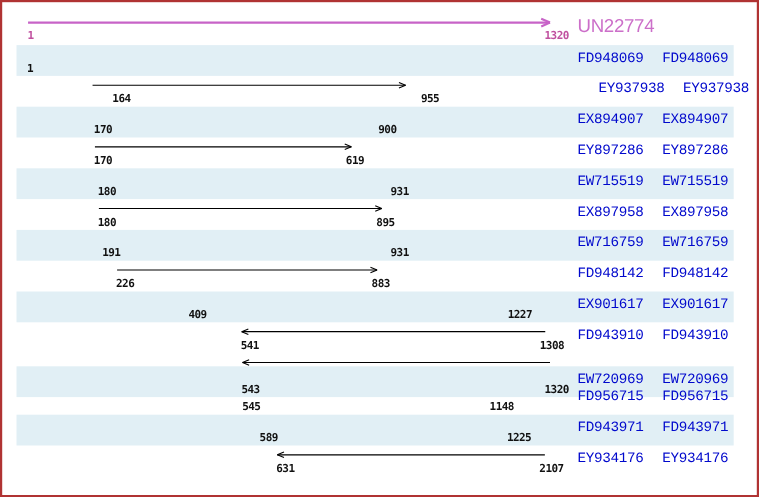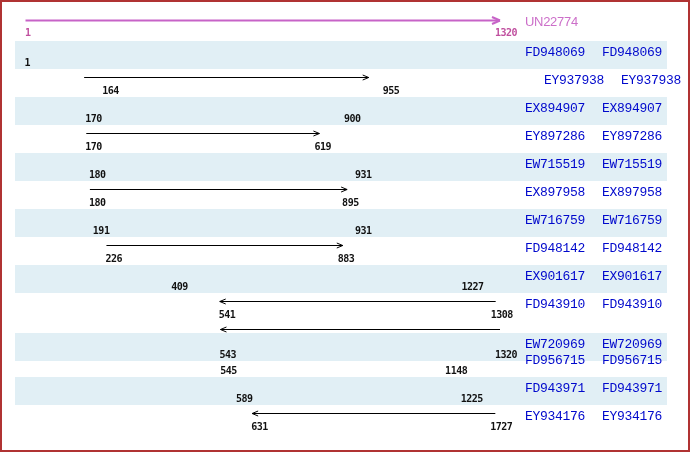--- a/index.html
+++ b/index.html
@@ -5,21 +5,21 @@
   html,body{margin:0;padding:0;background:#fff;}
   body{width:690px;height:452px;font-family:"Liberation Sans",sans-serif;}
   .frame{
     position:relative;width:690px;height:452px;box-sizing:border-box;
     border:2px solid var(--border,#b03333);background:#fff;overflow:hidden;
   }
   #arrows{position:absolute;left:0;top:0;width:686px;height:448px;}
   .ref-row{position:absolute;left:0;top:0;width:686px;height:39px;}
   .ref-label{
     position:absolute;left:523px;top:12px;
-    font-size:13px;letter-spacing:-0.3px;color:var(--reference_text,#cc6fc9);
+    font-size:17px;letter-spacing:-0.3px;color:var(--reference_text,#cc6fc9);
     white-space:nowrap;
   }
   .ref-num{
     position:absolute;top:25px;
     font-family:"DejaVu Sans Mono",monospace;font-size:10px;font-weight:bold;
     letter-spacing:-0.5px;color:var(--reference_coords,#c0509f);white-space:nowrap;
   }
   .ref-num.start{left:23px;}
   .ref-num.end{left:493px;}
   #rows{position:absolute;left:0;top:0;width:686px;height:448px;}
@@ -197,18 +197,18 @@
     <div class="band" style="display: block;"></div>
     <span class="num start" style="left: 234.028px;">589</span>
     <span class="num end" style="left: 458.824px;">1225</span>
     <span class="acc acc1">FD943971</span>
     <span class="acc acc2">FD943971</span>
   </div>
 
   <div class="row" style="top: 403px;">
 
     <span class="num start" style="left: 249.138px;">631</span>
-    <span class="num end" style="left: 488.323px;">1727</span>
+    <span class="num end" style="left: 488.323px;">2107</span>
     <span class="acc acc1">EY934176</span>
     <span class="acc acc2">EY934176</span>
   </div>
 </div>
 </div>
 
 </body></html>

